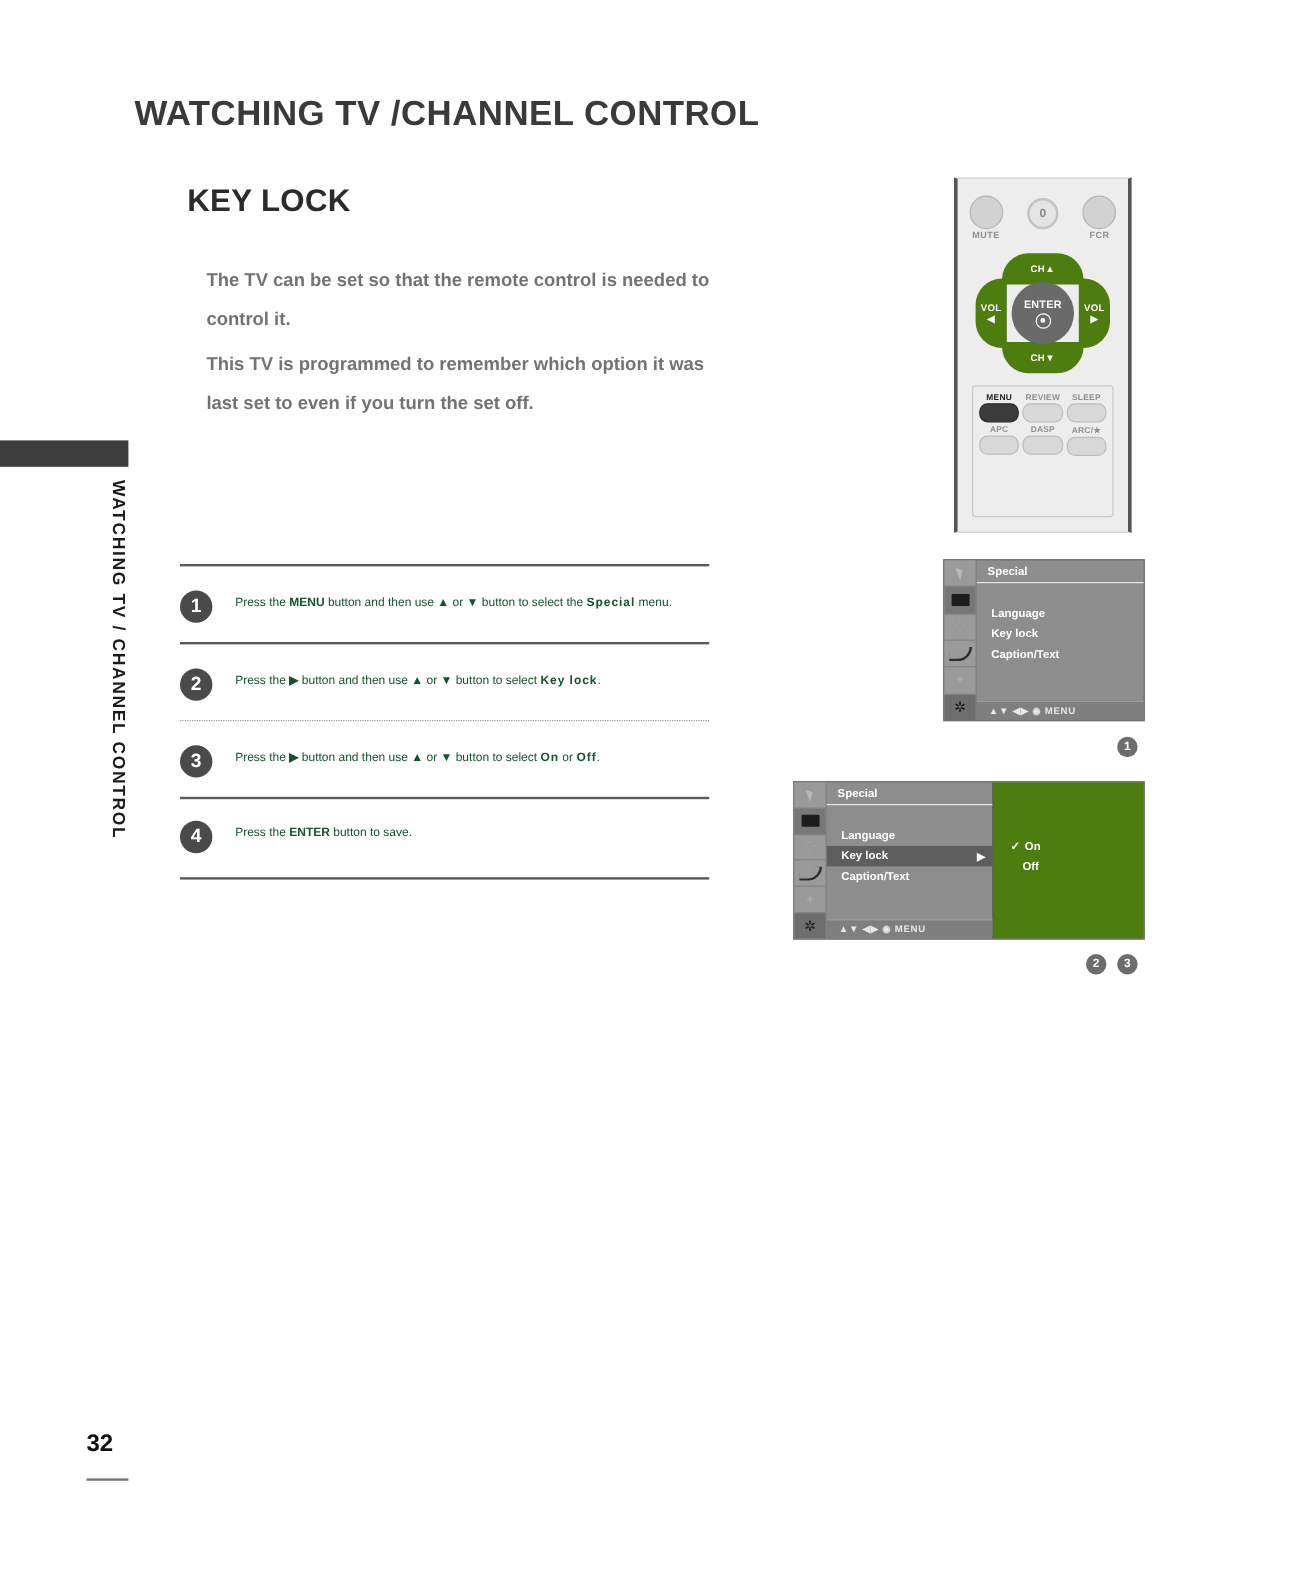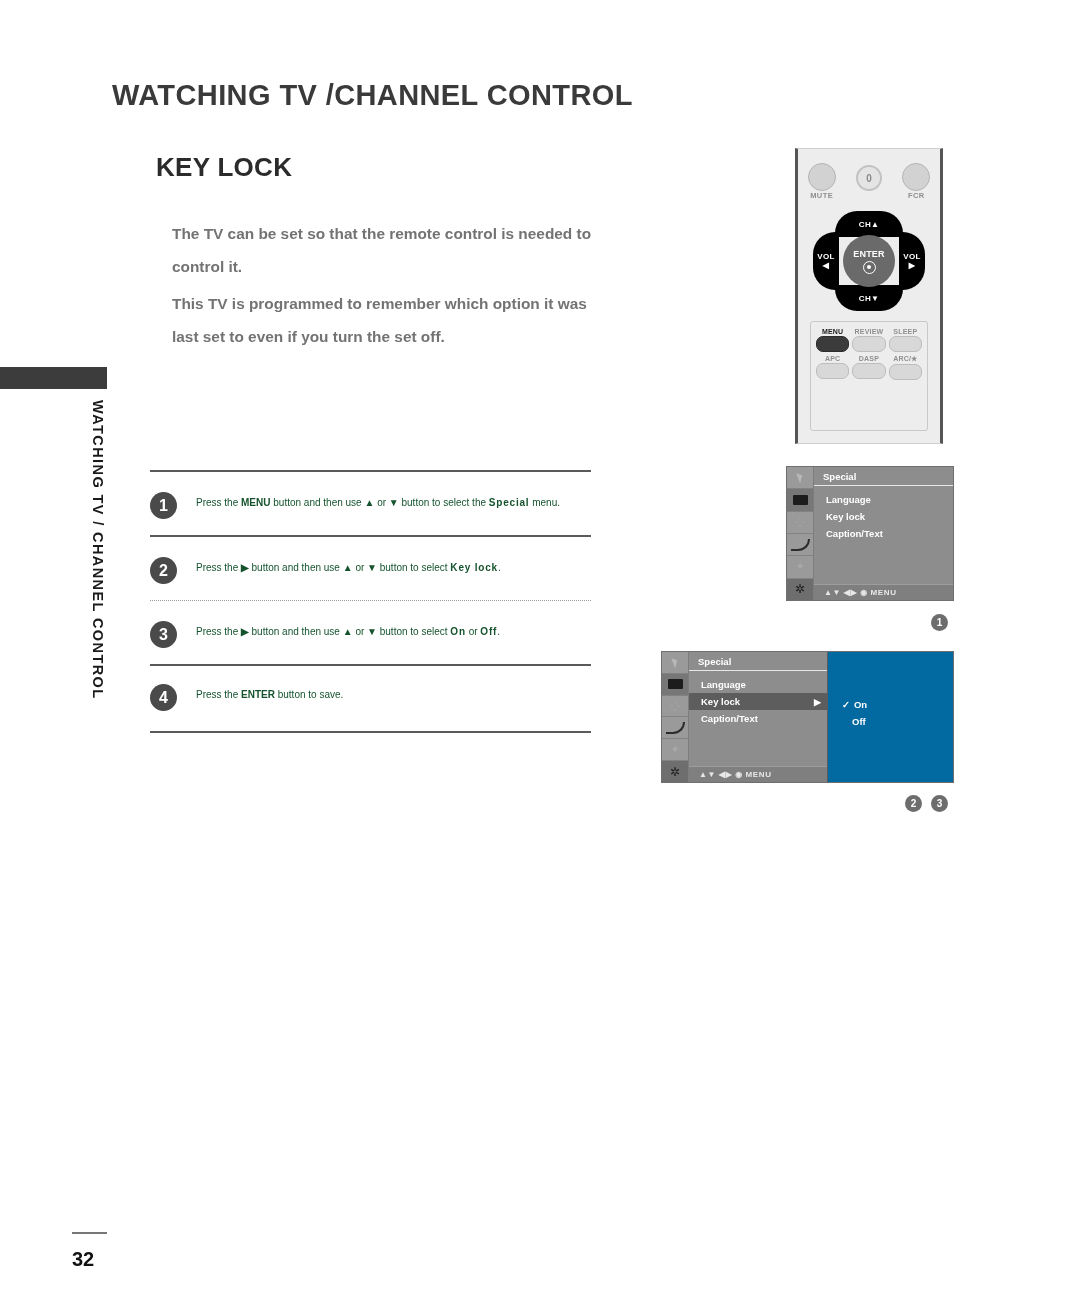--- a/index.html
+++ b/index.html
@@ -184,21 +184,21 @@
   .dpad {
     position: absolute;
     left: 50%;
     top: 62px;
     transform: translateX(-50%);
     width: 112px;
     height: 100px;
   }
   .dpad-seg {
     position: absolute;
-    background: #000000;
+    background: #4d7c0f;
     color: #ffffff;
     font-size: 8px;
     font-weight: bold;
     display: flex;
     align-items: center;
     justify-content: center;
     letter-spacing: 0.3px;
   }
   .seg-up {
     left: 22px; top: 0; width: 68px; height: 26px;
@@ -333,21 +333,21 @@
     flex-direction: column;
     position: relative;
   }
   .osd-title {
     color: #ffffff;
     font-size: 9.5px;
     font-weight: bold;
     padding: 4px 0 3px 9px;
     border-bottom: 1px solid #e6e6e6;
   }
-  .osd-items { flex: 1; padding-top: 5px; }
+  .osd-items { flex: 1; padding-top: 5px; margin-top: 12px; }
   .osd-item {
     color: #ffffff;
     font-size: 9.5px;
     font-weight: bold;
     padding: 3px 6px 3px 12px;
     display: flex;
     align-items: center;
     justify-content: space-between;
   }
   .osd-item.hl { background: #5d5d5d; }
@@ -357,21 +357,21 @@
     border-top: 1px solid #9d9d9d;
     color: #e8e8e8;
     font-size: 8px;
     font-weight: bold;
     letter-spacing: .6px;
     padding: 3px 0 3px 10px;
     white-space: nowrap;
   }
   .osd-sub {
     width: 126px;
-    background: #0369a1;
+    background: #4d7c0f;
     border-left: 1px solid #5c5c5c;
     padding-top: 44px;
     box-sizing: border-box;
   }
   .osd-sub .opt {
     color: #ffffff;
     font-size: 9.5px;
     font-weight: bold;
     padding: 3px 0 3px 14px;
   }
@@ -403,21 +403,21 @@
     position: absolute;
     left: 72px;
     top: 1232px;
     width: 35px;
     height: 0;
     border-top: 2px solid #777777;
   }
   .page-num {
     position: absolute;
     left: 72px;
-    top: 1248px;
+    top: 1192px;
     font-size: 20px;
     font-weight: bold;
     color: #111111;
   }
 </style>
 </head>
 <body>
 
 <div class="page-header">WATCHING TV /CHANNEL CONTROL</div>
 

